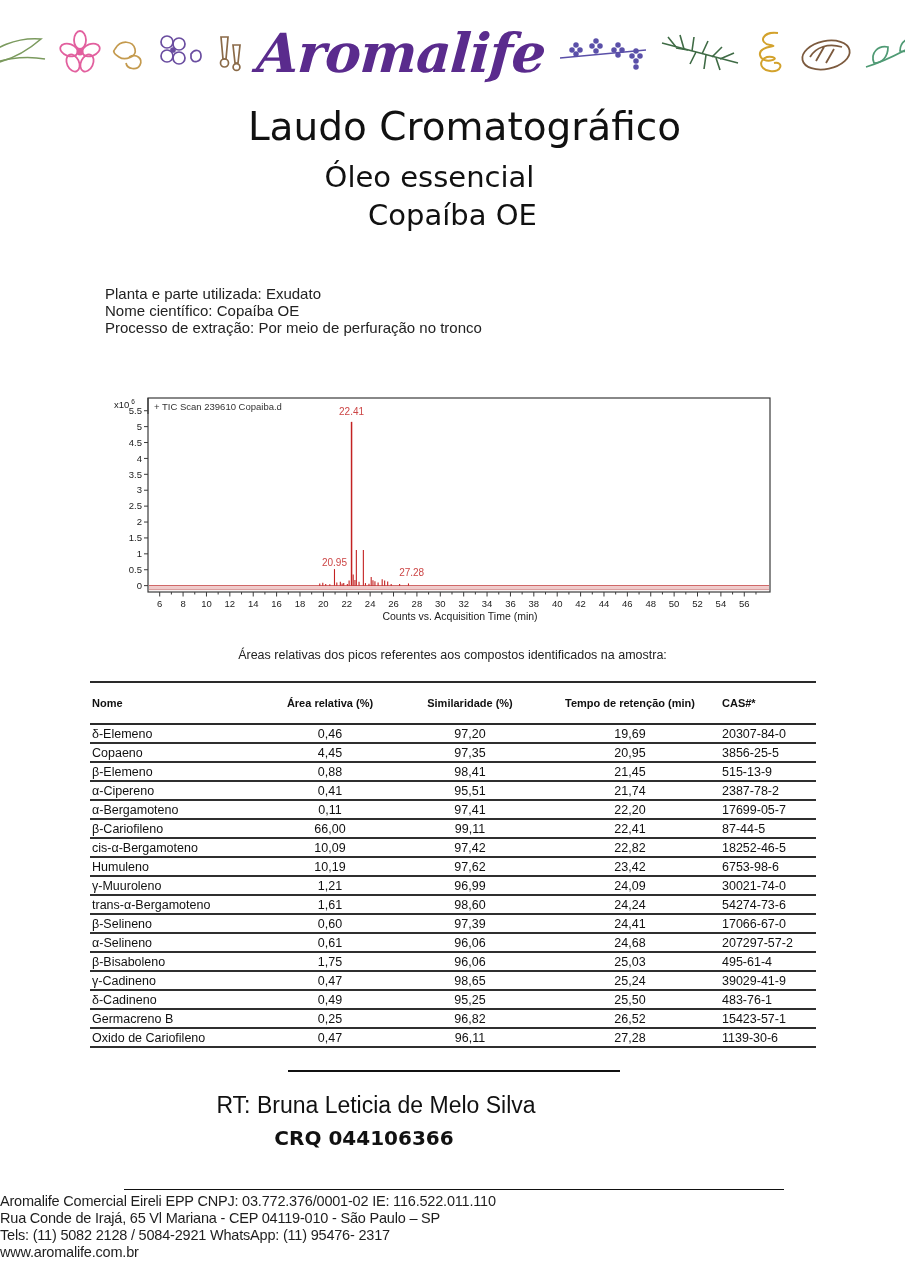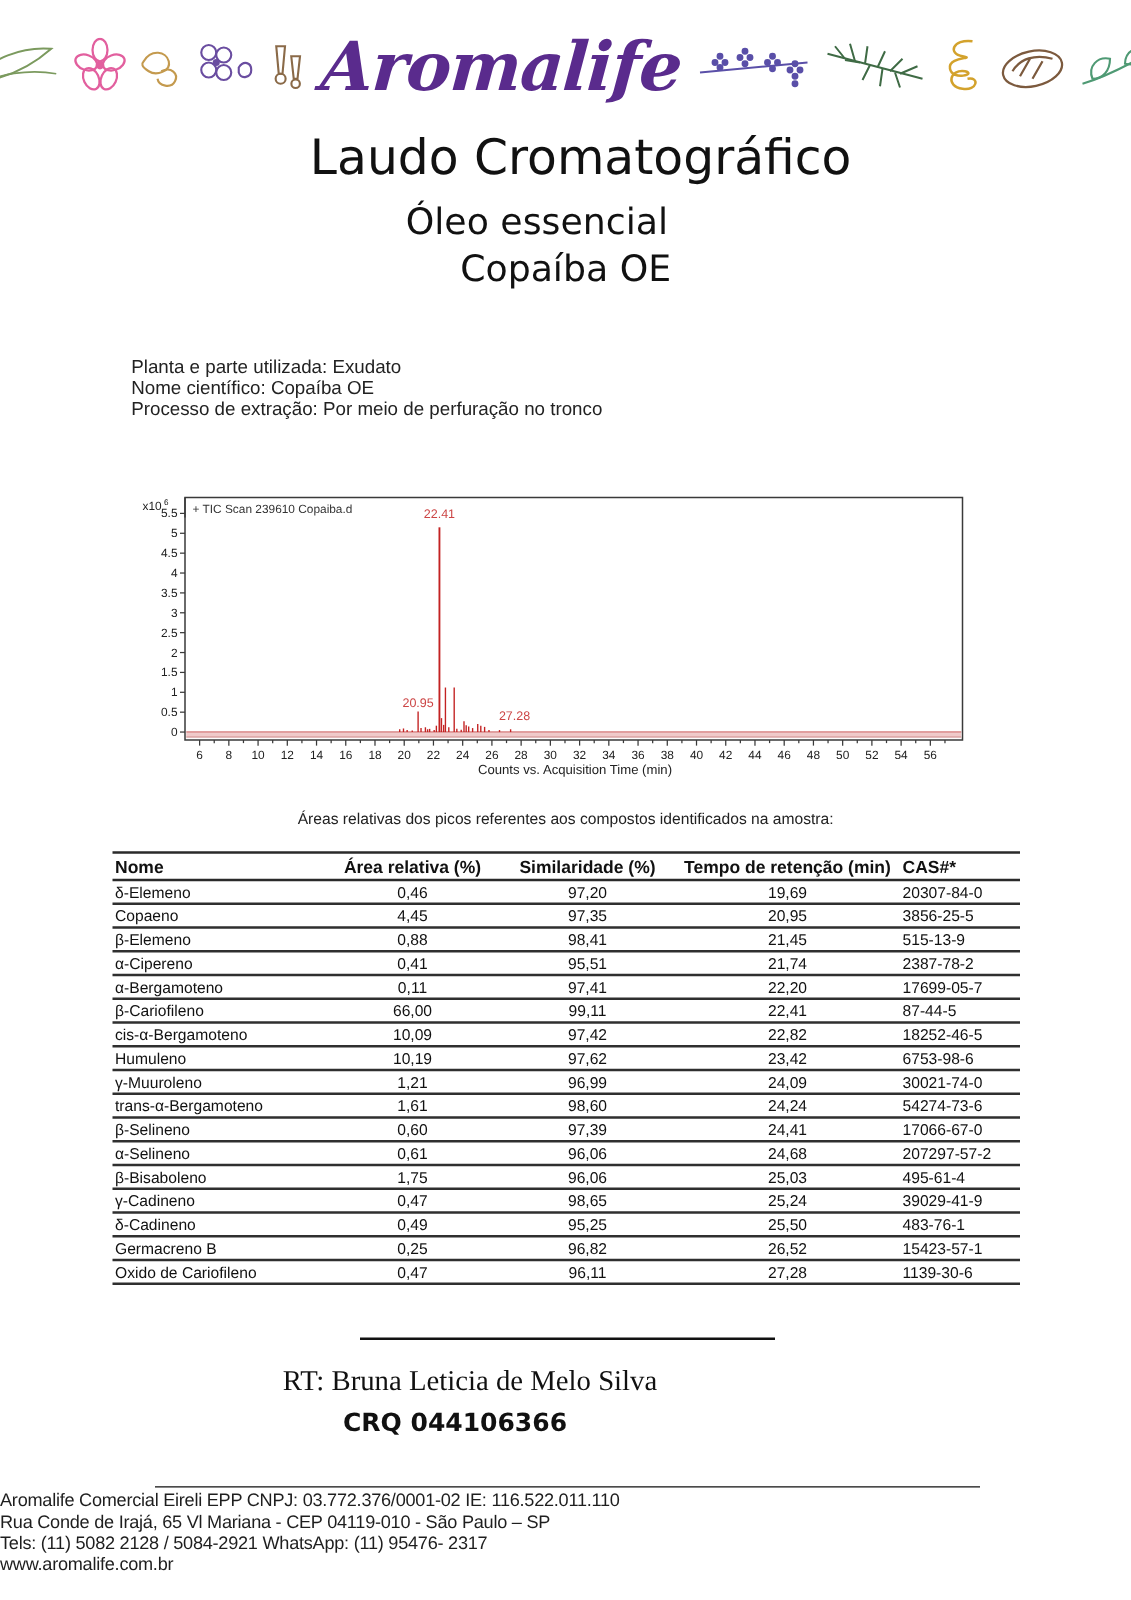--- a/index.html
+++ b/index.html
@@ -21,31 +21,31 @@
   .sample-info { position:absolute; top:285px; left:105px; font-size:15px; line-height:17px; color:#222; }
 
   
   .chart-title { position:absolute; top:376px; left:123px; width:660px; text-align:center; font-size:13px; font-weight:bold; color:#111; }
   .chart-wrap  { position:absolute; top:390px; left:108px; width:680px; height:240px; }
   .chart-caption { position:absolute; top:610px; left:130px; width:660px; text-align:center; font-size:10.5px; color:#222; }
 
   
   .table-note { position:absolute; top:648px; left:0; width:905px; text-align:center; font-size:12.5px; color:#222; }
   .tbl { position:absolute; top:681px; left:90px; width:726px; border-collapse:collapse; font-size:12.5px; color:#111; }
-  .tbl th { border-top:2px solid #2a2a2a; border-bottom:2.5px solid #2a2a2a; font-weight:bold; padding:2px 2px; font-size:14px; }
+  .tbl th { border-top:2px solid #2a2a2a; border-bottom:2.5px solid #2a2a2a; font-weight:bold; padding:14px 2px; font-size:11px; }
   .tbl td { border-bottom:2px solid #2f2f2f; padding:1.5px 2px; height:16px; }
   .tbl .c0 { text-align:left; width:170px; }
   .tbl .c1 { text-align:center; width:140px; }
   .tbl .c2 { text-align:center; width:140px; }
   .tbl .c3 { text-align:center; width:180px; }
   .tbl .c4 { text-align:left; width:96px; }
 
   
   .sig-line { position:absolute; top:1070px; left:288px; width:332px; border-top:2.5px solid #111; }
-  .sig-name { position:absolute; top:1092px; left:0; width:752px; text-align:center; font-family:Liberation Serif, serif; font-size:23px; color:#111; }
+  .sig-name { position:absolute; top:1092px; left:0; width:752px; text-align:center; font-family:Liberation Sans, sans-serif; font-size:23px; color:#111; }
   .sig-crq  { position:absolute; top:1126px; left:0; width:728px; text-align:center; font-family:"DejaVu Sans", sans-serif; font-size:20px; font-weight:bold; color:#111; }
 
   
   .footer-rule { position:absolute; top:1189px; left:124px; width:660px; border-top:1.5px solid #111; }
   .footer { position:absolute; top:1193px; left:0; width:835px; text-align:left; font-size:14.5px; line-height:17px; color:#1e1e1e; letter-spacing:-0.2px; }
 </style>
 </head>
 <body>
 
 <div class="page">

